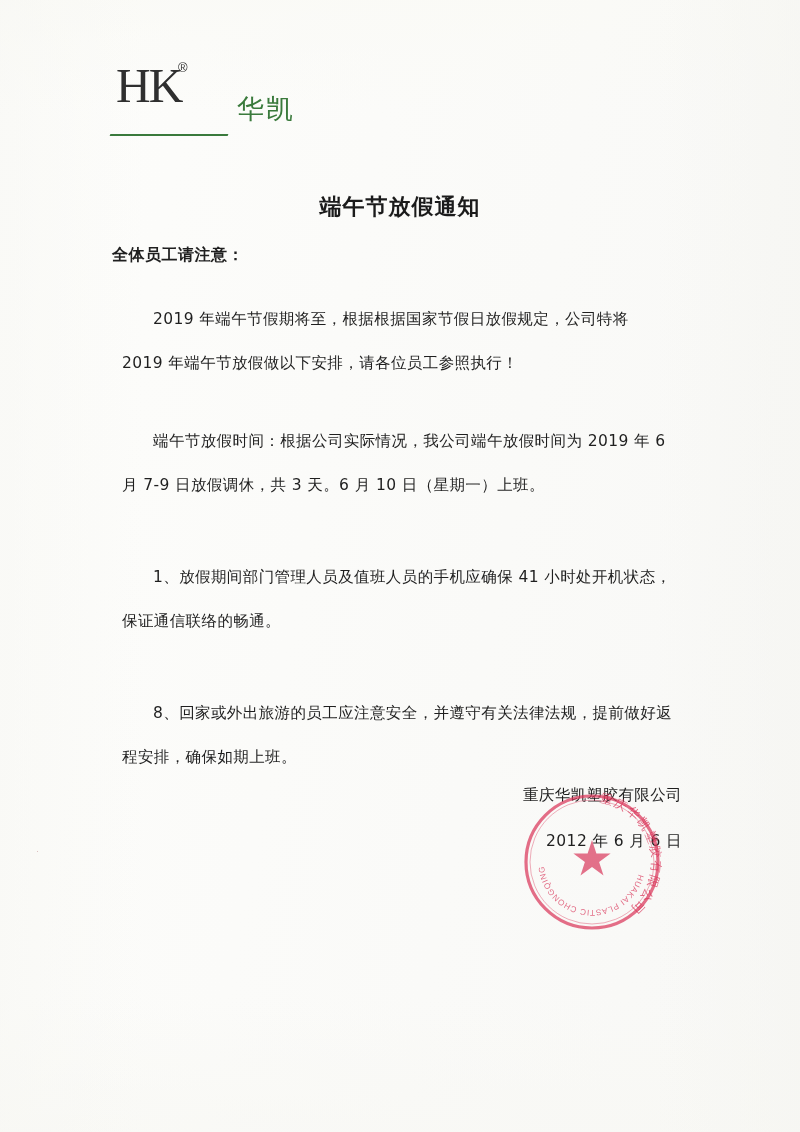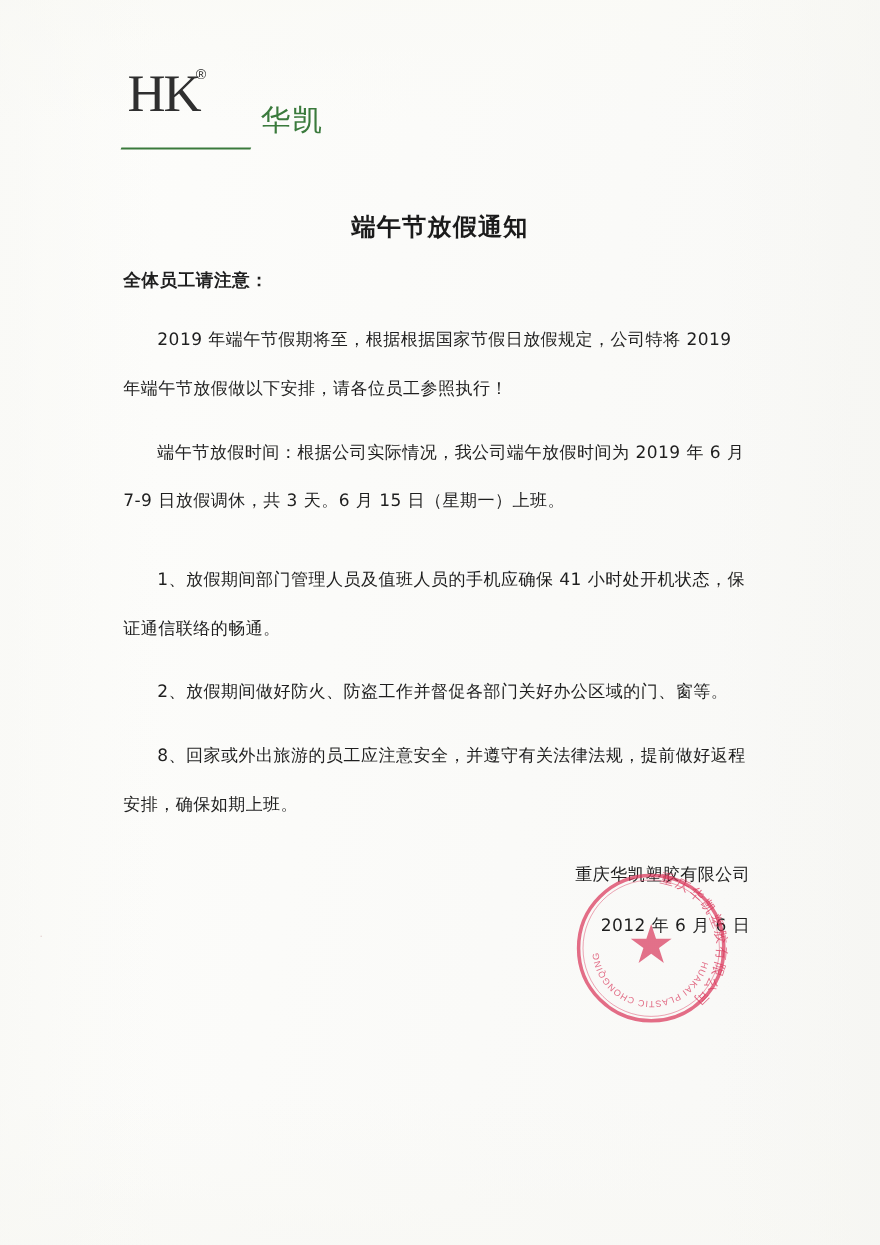--- a/index.html
+++ b/index.html
@@ -105,21 +105,21 @@
     color: #1f1f1f;
     line-height: 44px;
   }
   .salutation {
     font-weight: bold;
     font-size: 16px;
     letter-spacing: 0.5px;
   }
   .para {
     text-indent: 2em;
-    margin: 0;
+    margin: 10px;
     padding: 0;
     letter-spacing: 0.4px;
   }
   .gap-sm { height: 10px; }
   .gap-md { height: 14px; }
   .sign-block {
     position: absolute;
     right: 118px;
     top: 772px;
     text-align: right;
@@ -165,26 +165,25 @@
     <span class="logo-underline"></span>
   </div>
 
   <div class="doc-title">端午节放假通知</div>
 
   <div class="body-text">
     <div class="salutation">全体员工请注意：</div>
     <div class="gap-sm"></div>
     <p class="para">2019 年端午节假期将至，根据根据国家节假日放假规定，公司特将 2019 年端午节放假做以下安排，请各位员工参照执行！</p>
     <div class="gap-md"></div>
-    <p class="para">端午节放假时间：根据公司实际情况，我公司端午放假时间为 2019 年 6 月 7-9 日放假调休，共 3 天。6 月 15 日（星期一）上班。</p>
+    <p class="para">端午节放假时间：根据公司实际情况，我公司端午放假时间为 2019 年 6 月 7-9 日放假调休，共 3 天。6 月 10 日（星期一）上班。</p>
     <div class="gap-md"></div>
     <div class="gap-md"></div>
     <p class="para">1、放假期间部门管理人员及值班人员的手机应确保 41 小时处开机状态，保证通信联络的畅通。</p>
     <div class="gap-md"></div>
-    <p class="para">2、放假期间做好防火、防盗工作并督促各部门关好办公区域的门、窗等。</p>
     <div class="gap-md"></div>
     <p class="para">8、回家或外出旅游的员工应注意安全，并遵守有关法律法规，提前做好返程安排，确保如期上班。</p>
   </div>
 
   <div class="sign-block">
     <div>重庆华凯塑胶有限公司</div>
     <div>2012 年 6 月 6 日</div>
   </div>
 
   <div class="seal">

